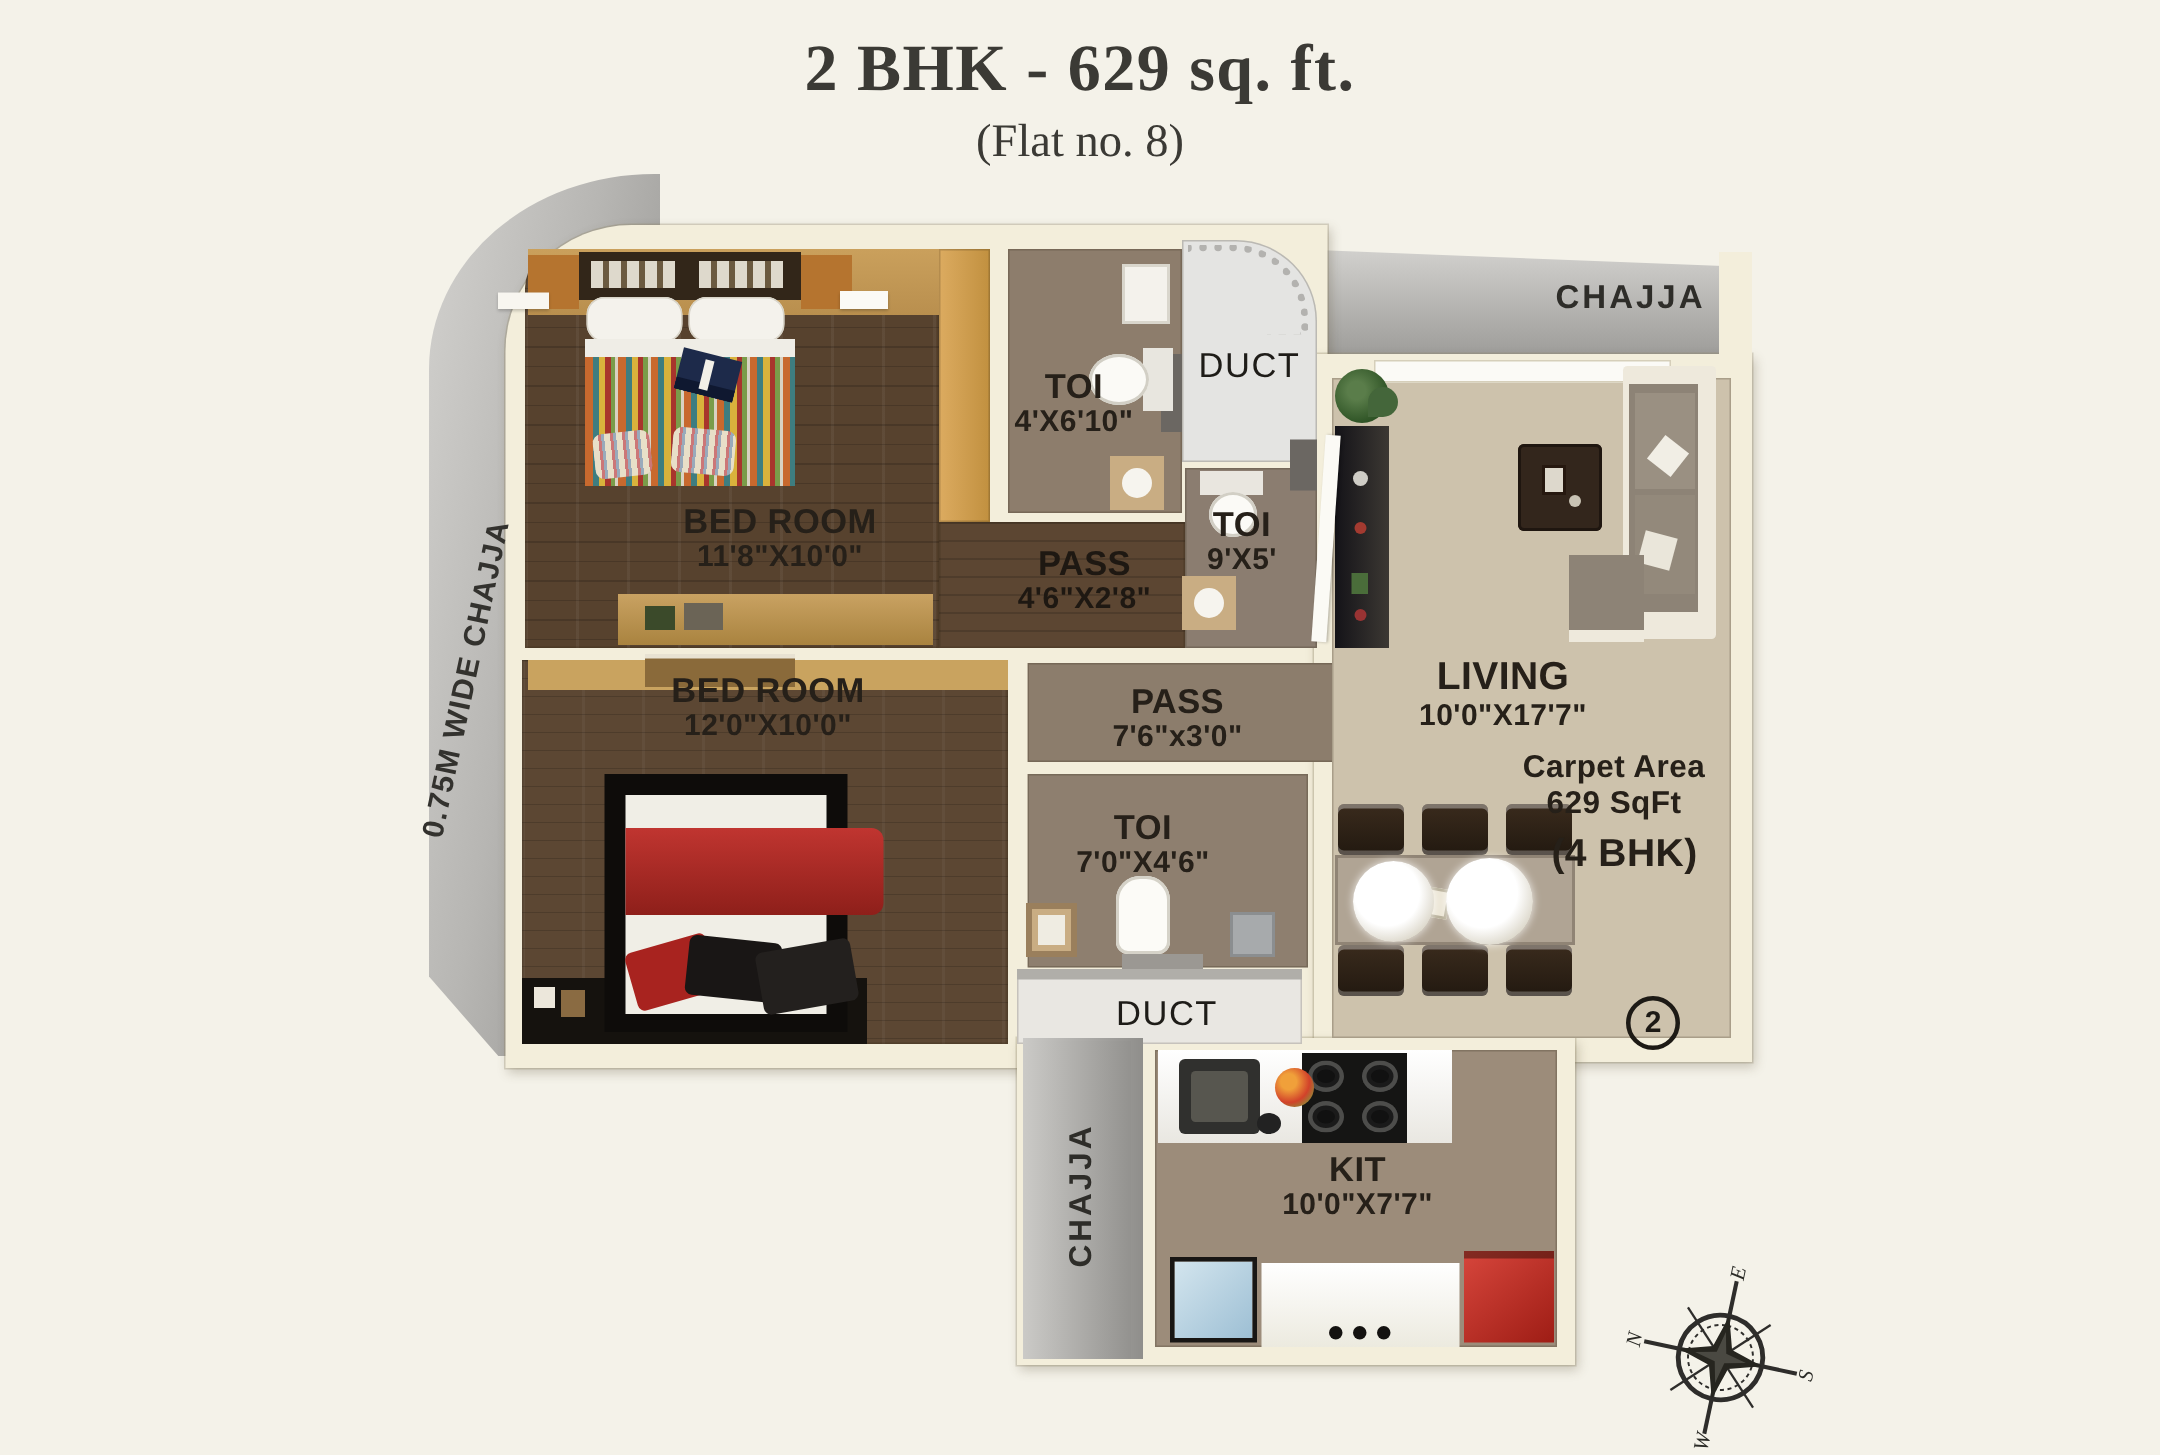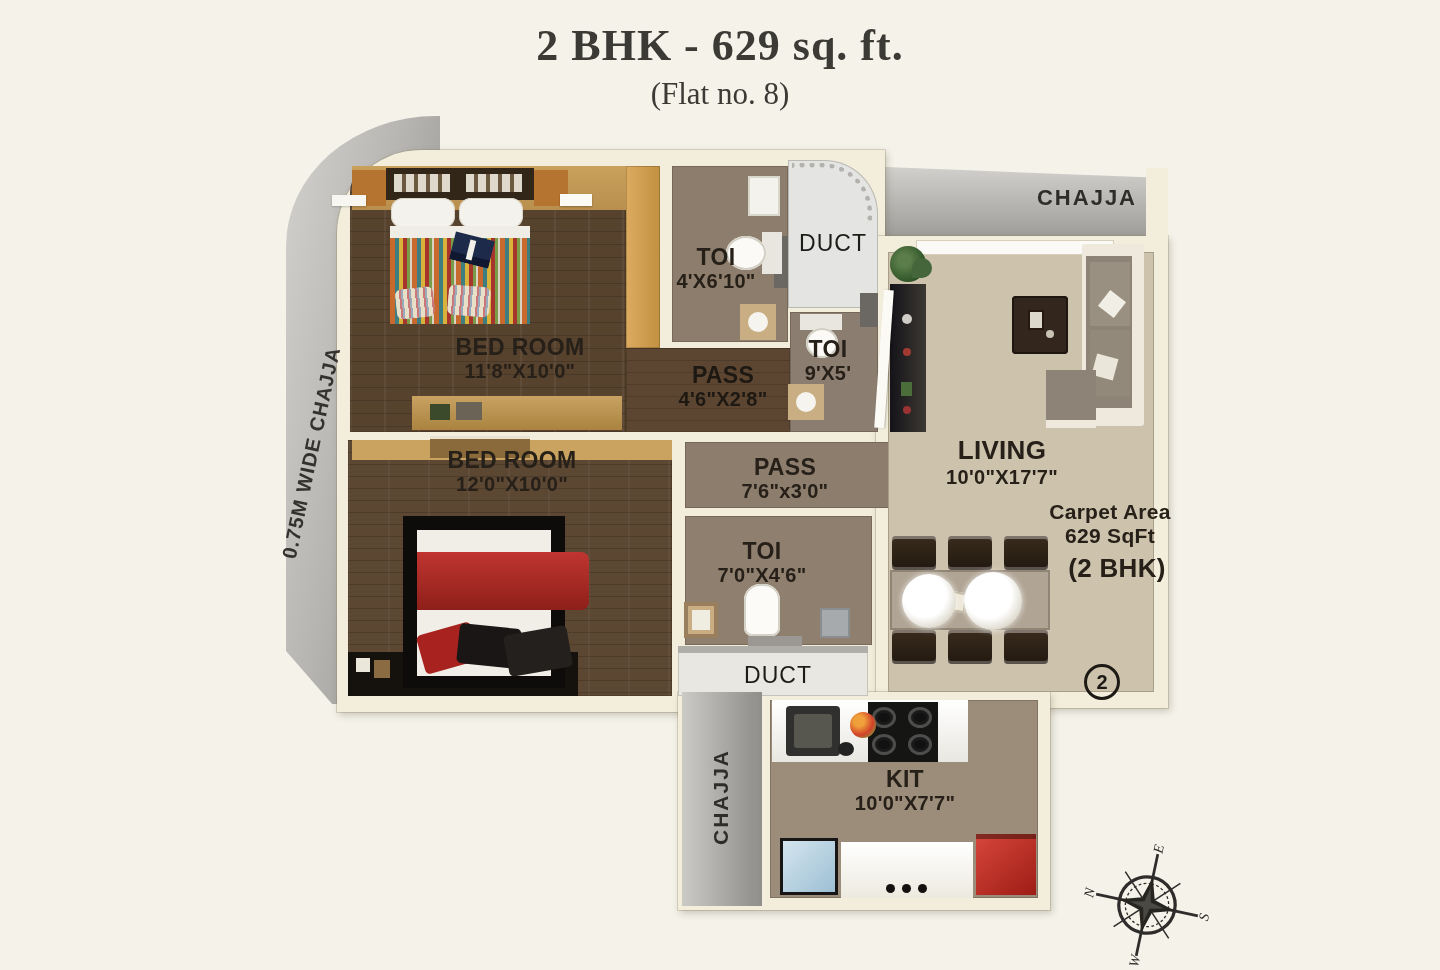--- a/index.html
+++ b/index.html
@@ -245,24 +245,24 @@
   <span class="nm">LIVING</span>
   <span class="dm">10'0"X17'7"</span>
 </div>
 <div class="lbl" style="left:825px;top:766px;width:160px;">
   <span class="nm">KIT</span>
   <span class="dm">10'0"X7'7"</span>
 </div>
 <div class="duct-lbl" style="left:788px;top:230px;width:90px;">DUCT</div>
 <div class="duct-lbl" style="left:708px;top:662px;width:140px;">DUCT</div>
 
-<div class="lbl" style="left:1029px;top:500px;width:162px;">
+<div class="lbl" style="left:995px;top:500px;width:162px;">
   <span style="font-size:21px;display:block;">Carpet Area</span>
   <span style="font-size:21px;display:block;">629 SqFt</span>
-  <span style="font-size:26px;display:block;margin-top:6px;padding-left:14px;">(2 BHK)</span>
+  <span style="font-size:26px;display:block;margin-top:6px;padding-left:14px;">(4 BHK)</span>
 </div>
 
 <div class="circle-badge" style="left:1084px;top:664px;">2</div>
 
 <svg viewBox="0 0 120 120" style="position:absolute;left:1082px;top:840px;width:130px;height:130px;transform:rotate(-78deg);">
   <g stroke="#2e2d2b" fill="none">
     <line x1="60" y1="12" x2="60" y2="108" stroke-width="2.5"></line>
     <line x1="12" y1="60" x2="108" y2="60" stroke-width="2.5"></line>
     <line x1="34" y1="34" x2="86" y2="86" stroke-width="1.4"></line>
     <line x1="86" y1="34" x2="34" y2="86" stroke-width="1.4"></line>

